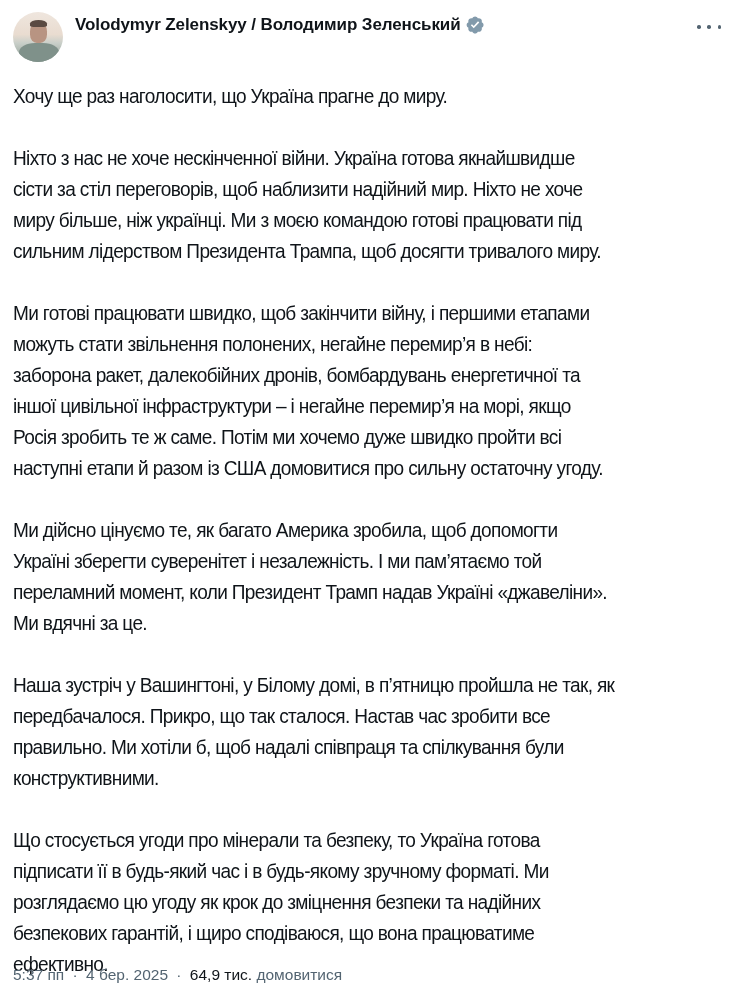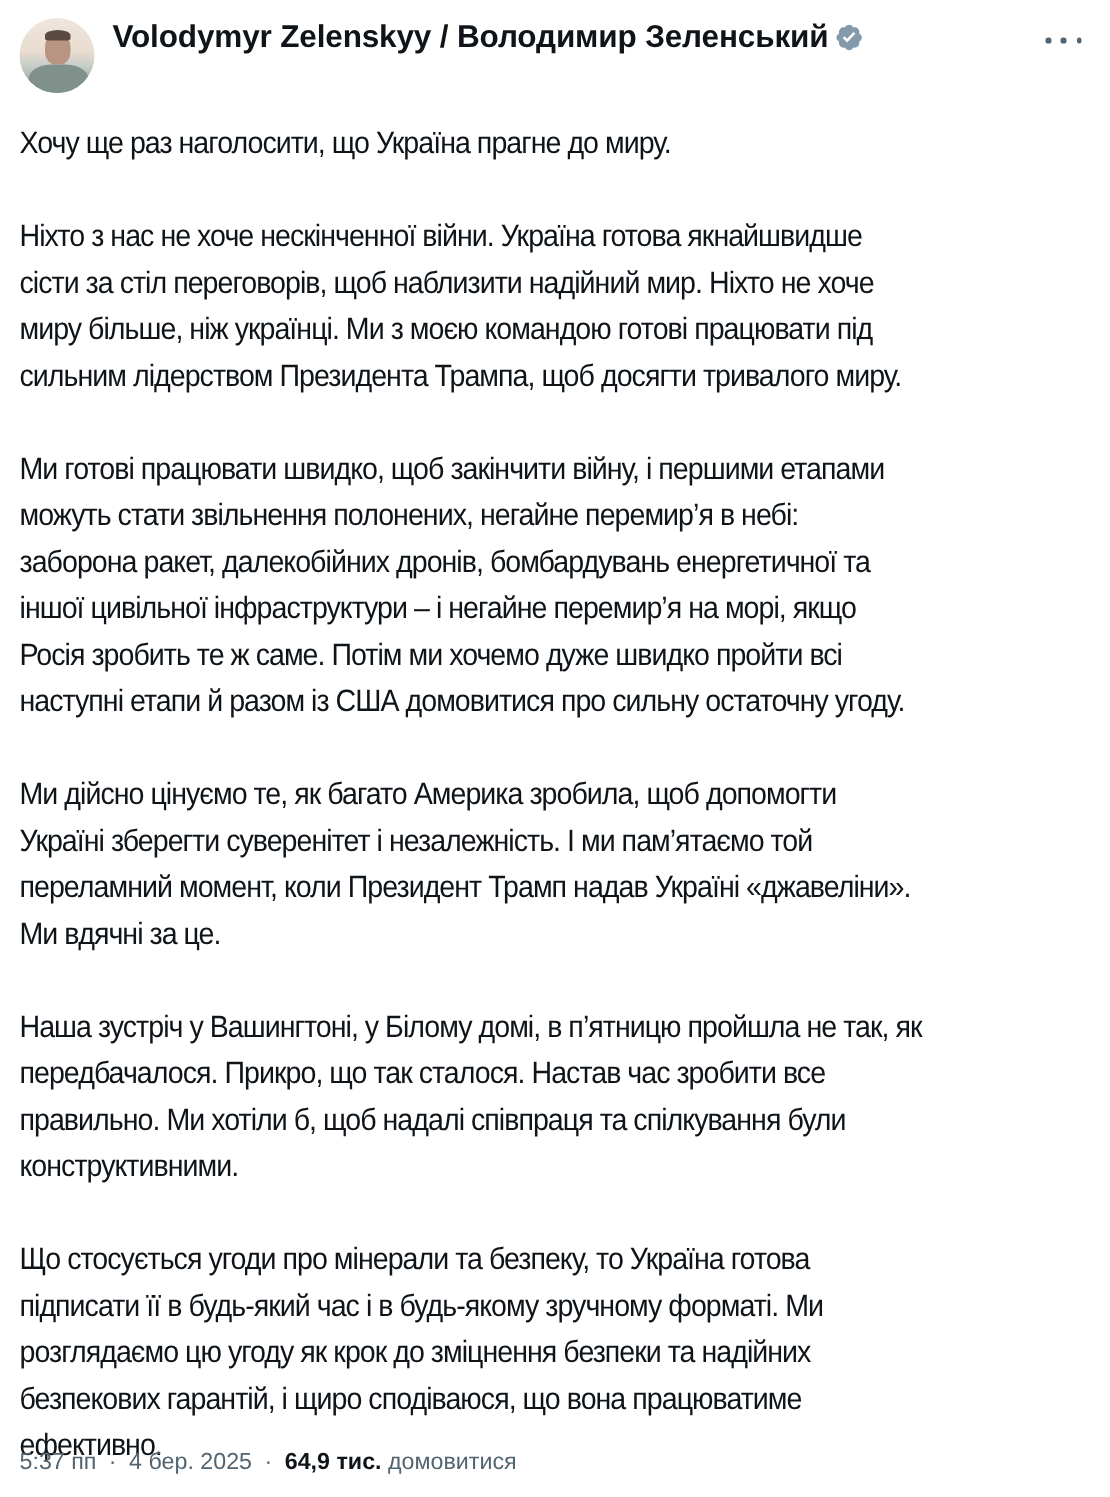--- a/index.html
+++ b/index.html
@@ -19,37 +19,37 @@
   .avatar .hair {
     position: absolute; left: 17px; top: 8px; width: 17px; height: 7px; border-radius: 50% 50% 20% 20%;
     background: #5a4a42;
   }
   .avatar .shirt {
     position: absolute; left: 6px; top: 31px; width: 40px; height: 24px; border-radius: 40% 40% 0 0;
     background: #7f918a;
   }
   .names { position: absolute; left: 62px; top: 4px; }
   .name-line { display: flex; align-items: center; height: 22px; }
-  .display-name { font-weight: bold; font-size: 21px; color: #0f1419; white-space: nowrap; letter-spacing: -0.1px; }
+  .display-name { font-weight: bold; font-size: 17px; color: #0f1419; white-space: nowrap; letter-spacing: -0.1px; }
   .badge { display: inline-block; width: 20px; height: 20px; margin-left: 4px; }
   .handle { font-size: 16px; color: #536471; margin-top: 3px; }
   .more { position: absolute; right: 12px; top: 10px; width: 24px; height: 14px; display: flex; align-items: center; justify-content: space-between; cursor: pointer; }
   .more span { width: 3.5px; height: 3.5px; background: #536471; border-radius: 50%; display: block; }
   .body-text {
     position: absolute; left: 13px; top: 80px; width: 715px;
     font-family: "Liberation Sans", "DejaVu Sans", sans-serif;
     font-size: 20.5px; line-height: 31px; color: #0f1419;
     letter-spacing: -0.7px; transform: scaleX(0.93); transform-origin: left top;
   }
   .para { margin-bottom: 31px; white-space: pre-line; }
   .para:last-child { margin-bottom: 0; }
   .meta {
     position: absolute; left: 13px; top: 966px; font-size: 15.5px; color: #536471; white-space: nowrap;
   }
-  .meta .strong { font-weight: bold; color: #0f1419; margin-top: 14px; }
+  .meta .strong { font-weight: normal; color: #0f1419; margin-top: 14px; }
   .meta .sep { margin: 0 4px; }
 </style>
 </head>
 <body>
 
 <div class="tweet">
   <div class="header">
     <div class="avatar">
       <div class="shirt"></div>
       <div class="head"></div>

